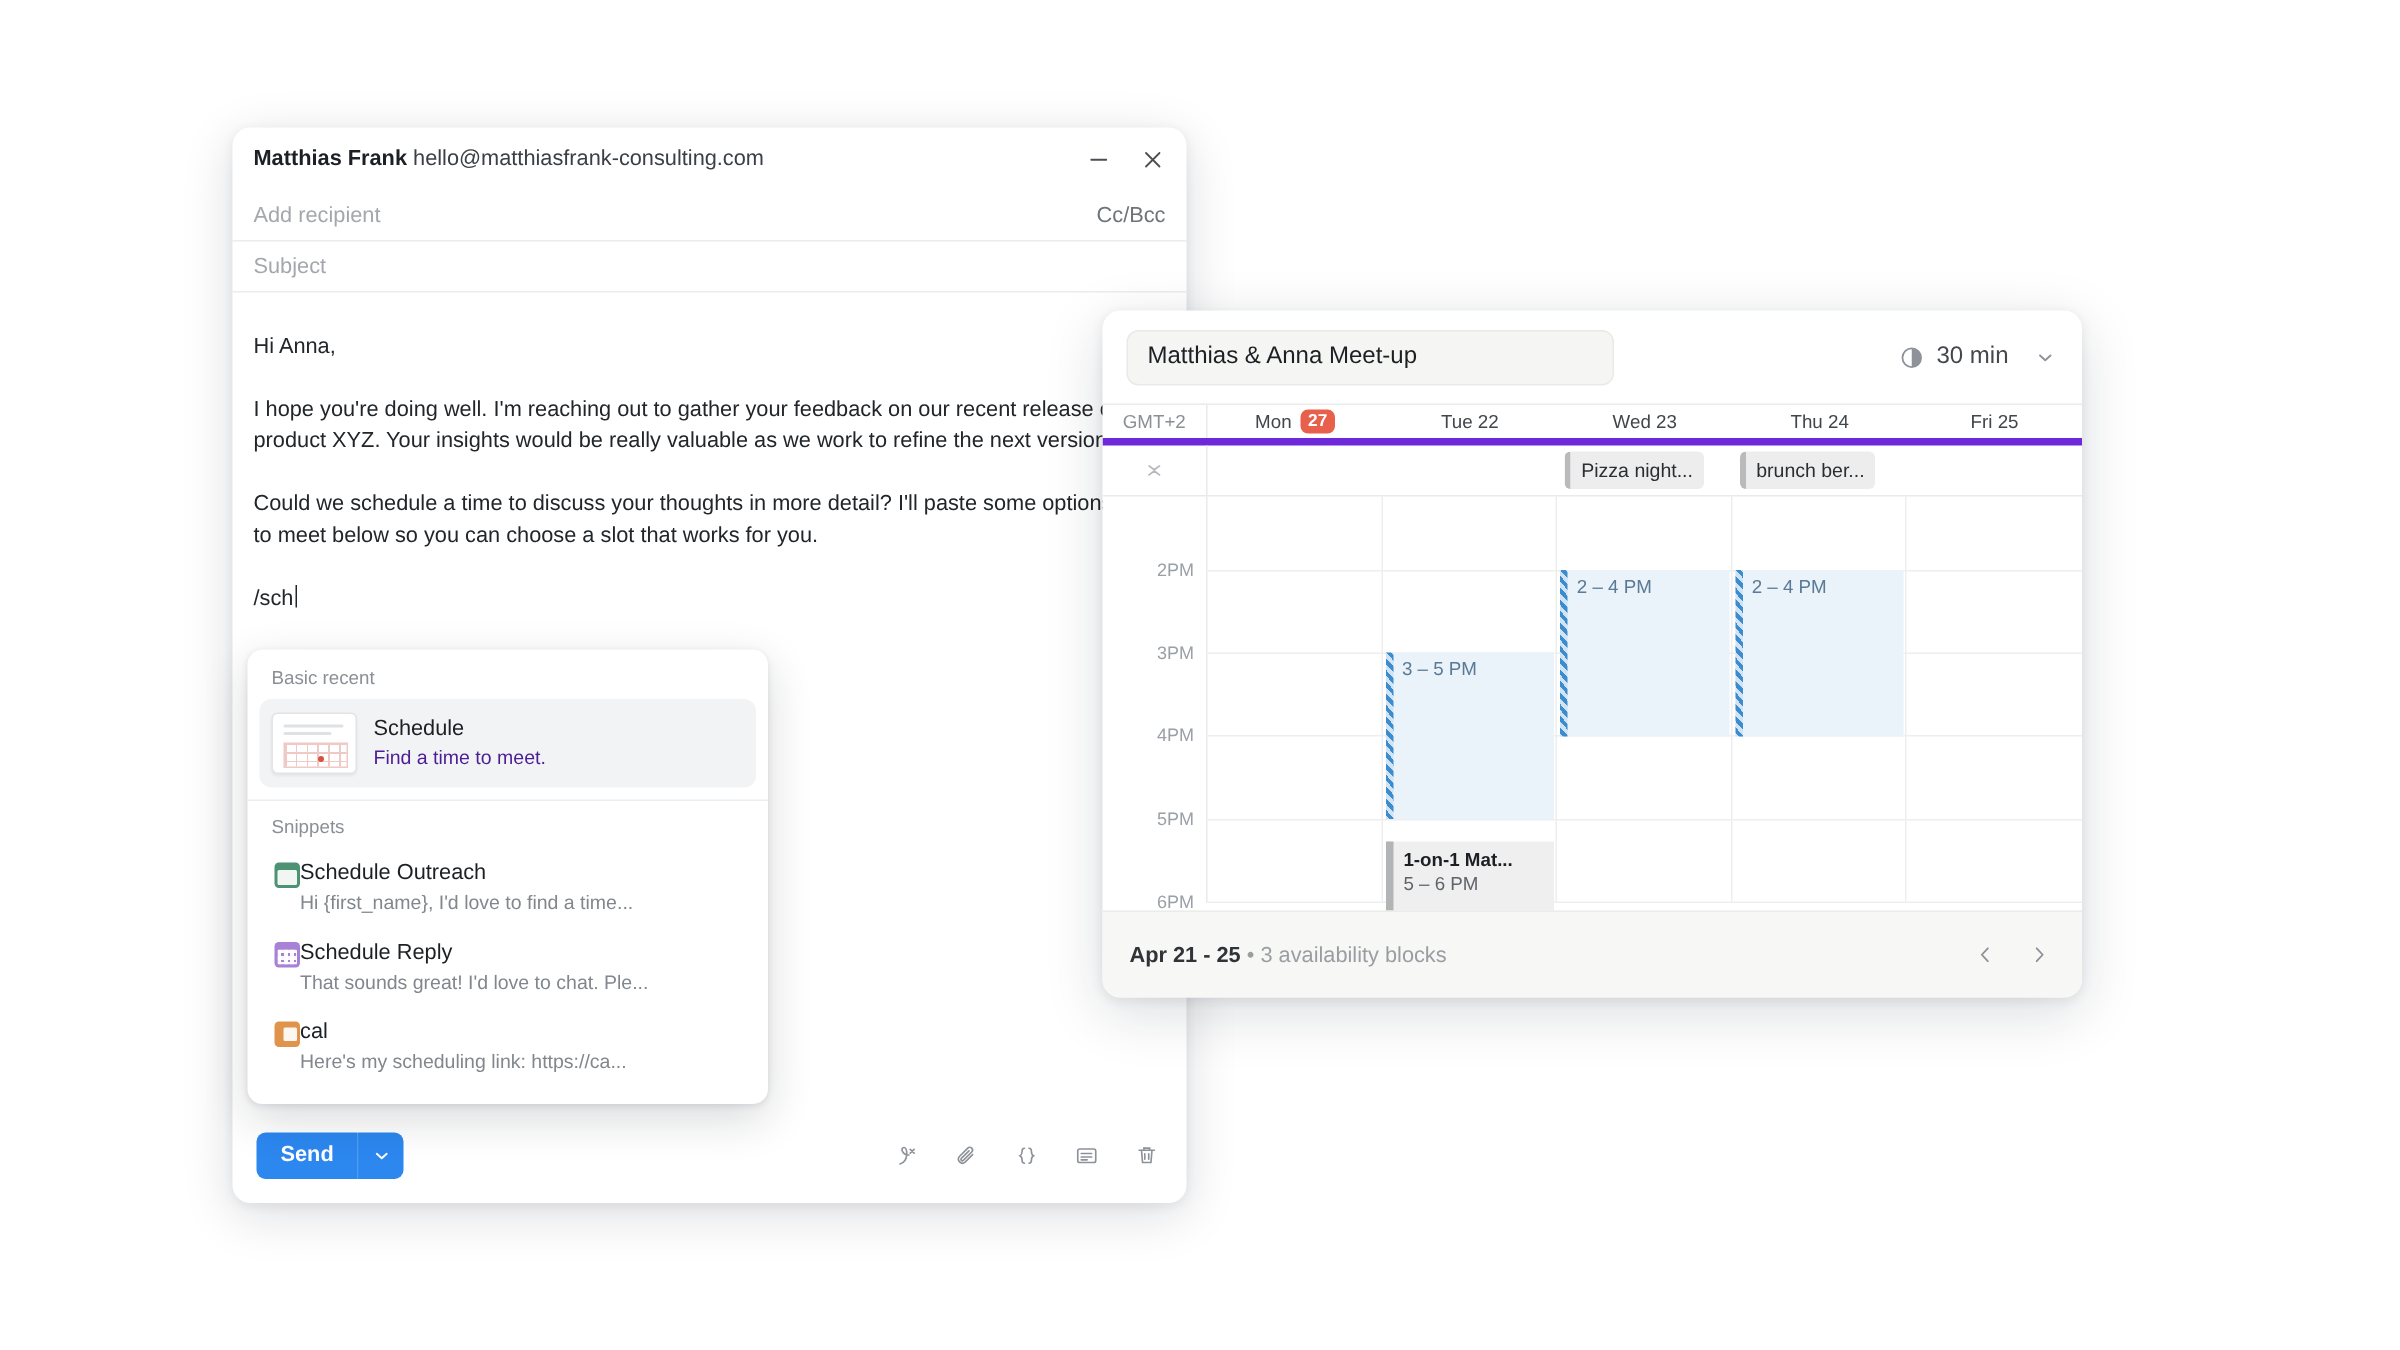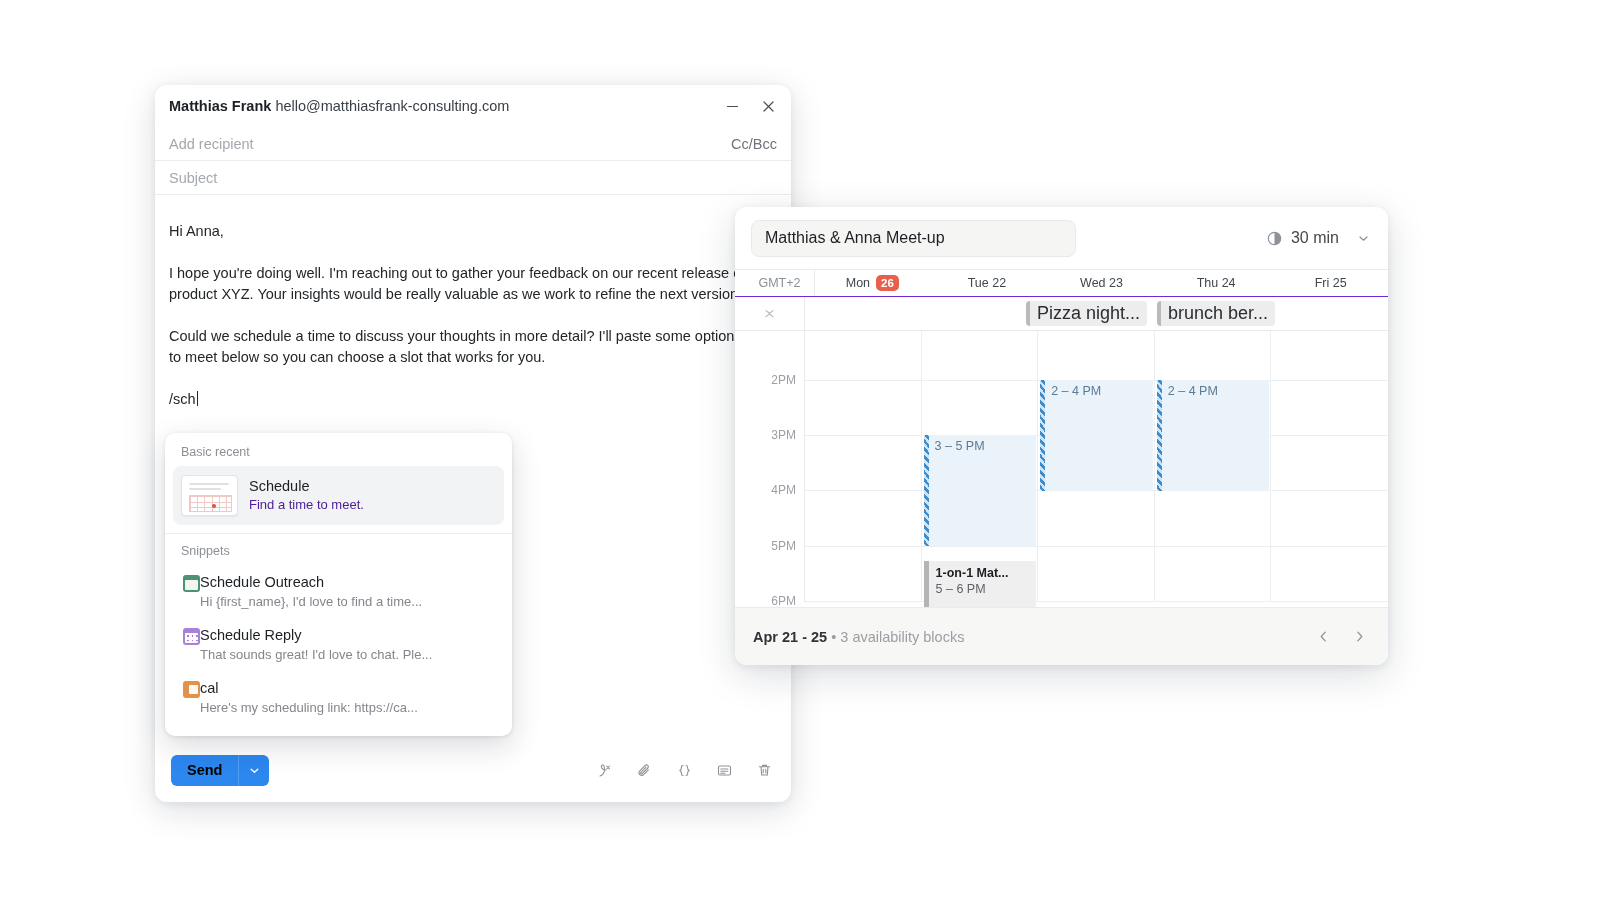--- a/index.html
+++ b/index.html
@@ -121,21 +121,21 @@
   .snip-text .s2 { font-size: 13px; color: #82878d; line-height: 19px; }
 
   
   .compose-footer {
     position: absolute; left: 0; right: 0; bottom: 0;
     height: 64px; display: flex; align-items: center; padding: 0 16px;
   }
   .send-group { display: flex; align-items: center; }
   .send-btn {
     height: 31px; padding: 0 16px;
-    background: #2c87ef; color: #000000;
+    background: #2c87ef; color: #ffffff;
     font-size: 14.5px; font-weight: 600;
     border: none; border-radius: 6px 0 0 6px;
     display: flex; align-items: center; cursor: pointer;
     font-family: "Liberation Sans", sans-serif;
   }
   .send-caret {
     height: 31px; width: 31px; background: #2c87ef;
     border-radius: 0 6px 6px 0; border: none; border-left: 1px solid #4f9df2;
     display: flex; align-items: center; justify-content: center; cursor: pointer; color: #fff;
   }
@@ -158,21 +158,21 @@
     font-size: 16px; color: #1c2024; cursor: text;
   }
   .cal-dur {
     margin-left: auto; display: flex; align-items: center; gap: 8px;
     font-size: 16px; color: #44484d; cursor: pointer; padding-right: 2px;
   }
   .cal-dur .cv { color: #8e9399; display: flex; }
 
   .cal-head {
     display: grid; grid-template-columns: 70px repeat(5, 1fr);
-    height: 28px; border-top: 1px solid #e9eaec; border-bottom: 1px solid #6d28d9; padding-left: 10px;
+    height: 28px; border-top: 1px solid #e9eaec; border-bottom: 5px solid #6d28d9;
   }
   .cal-head > div {
     display: flex; align-items: center; justify-content: center; gap: 6px;
     font-size: 12.5px; color: #41464b;
   }
   .cal-head .gmt { color: #8b9096; border-right: 1px solid #e9eaec; }
   .day-badge {
     background: #e8604c; color: #fff; font-size: 11.5px; font-weight: 600;
     border-radius: 5px; padding: 1px 5px; line-height: 14px;
   }
@@ -183,21 +183,21 @@
   }
   .allday .gutter {
     display: flex; align-items: center; justify-content: center;
     border-right: 1px solid #e9eaec; color: #b4b8bc; cursor: pointer;
   }
   .allday .cell { display: flex; align-items: center; padding: 0 5px; }
   .chip {
     background: #ededed; border-left: 4px solid #b9babb;
     border-radius: 4px; height: 25px;
     display: flex; align-items: center; padding: 0 7px;
-    font-size: 18px; color: #2a2e32; white-space: nowrap; overflow: hidden;
+    font-size: 13px; color: #2a2e32; white-space: nowrap; overflow: hidden;
     max-width: 100%; cursor: pointer;
   }
 
   .cal-body {
     position: relative; height: 271px;
     display: grid; grid-template-columns: 70px repeat(5, 1fr);
   }
   .time-gutter { position: relative; border-right: 1px solid #e9eaec; }
   .time-lbl {
     position: absolute; right: 8px; font-size: 12px; color: #9aa0a6;
@@ -389,21 +389,21 @@
               <path d="M3 5l3.5 3.2L10 5" stroke="#8e9399" stroke-width="1.25" stroke-linecap="round" stroke-linejoin="round"></path>
             </svg>
         </span>
       </div>
     </div>
 
     <div class="cal-head">
       <div class="gmt">GMT+2</div>
       <div>
         <span>Mon</span>
-        <span class="day-badge">26</span>
+        <span class="day-badge">27</span>
       </div>
       <div>Tue 22</div>
       <div>Wed 23</div>
       <div>Thu 24</div>
       <div>Fri 25</div>
     </div>
 
     <div class="allday">
       <div class="gutter">
         <svg width="15" height="15" viewBox="0 0 15 15" fill="none" stroke="#b4b8bc" stroke-width="1.15" stroke-linecap="round" stroke-linejoin="round">

